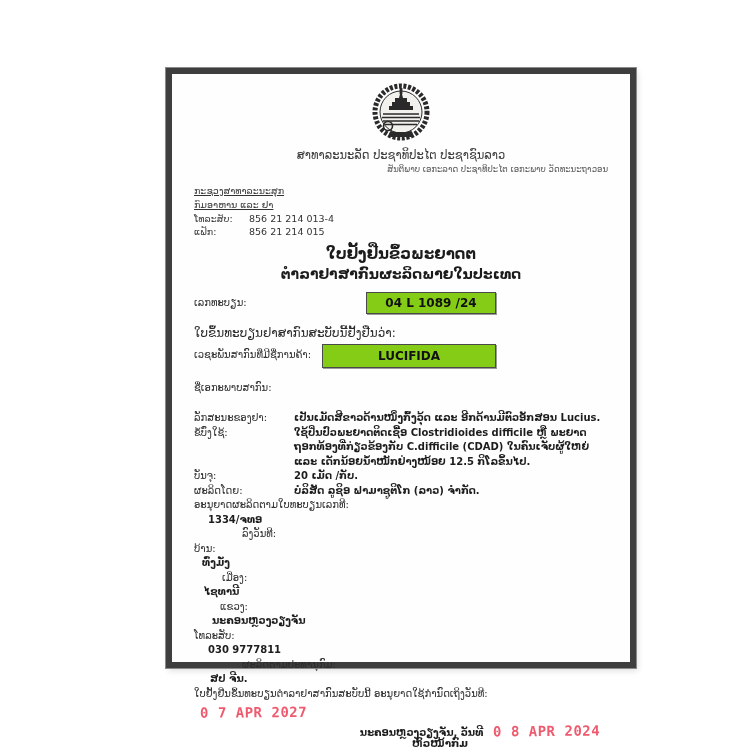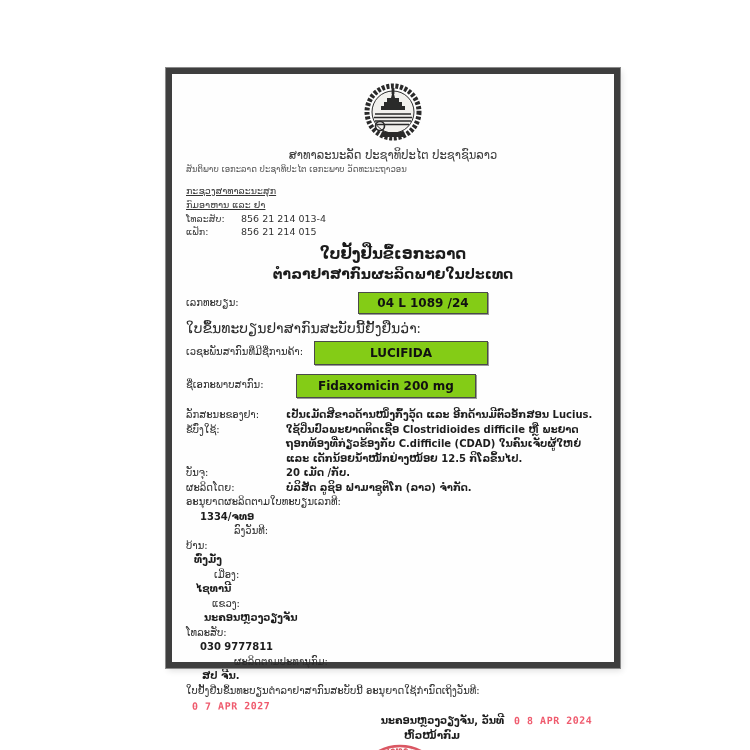--- a/index.html
+++ b/index.html
@@ -2,56 +2,56 @@
 <html><head>
 <meta charset="utf-8">
 <style>
   html,body{margin:0;padding:0;background:#ffffff;}
   body{width:750px;height:750px;position:relative;overflow:hidden;
        font-family:"DejaVu Sans","Liberation Sans",sans-serif;color:#2b2b2b;}
   .certificate{
     position:absolute;left:166px;top:68px;width:414px;height:588px;
     background:#fefefe;border:6px solid #3e3e3e;outline:1px solid #8a8a8a;
     box-shadow:2px 3px 6px rgba(0,0,0,0.12);
-    padding:0 14px;box-sizing:content-box;
+    padding:0 22px;box-sizing:content-box;
   }
   .emblem-wrap{text-align:center;margin-top:8px;}
   .country-line{text-align:center;font-size:11.5px;color:#3a3a3a;margin-top:2px;font-weight:500;}
-  .motto-line{text-align:left;font-size:8.5px;color:#555;margin-top:2px;}
+  .motto-line{text-align:right;font-size:8.5px;color:#555;margin-top:2px;}
   .contact-block{margin-top:10px;font-size:9.5px;line-height:1.45;color:#333;}
   .underlined{text-decoration:underline;}
   .tel-row span.lbl{display:inline-block;min-width:52px;}
   .title-block{text-align:center;margin-top:6px;font-weight:bold;color:#1c1c1c;}
   .title-line1{font-size:15px;}
   .title-line2{font-size:14px;margin-top:3px;}
   .row{position:relative;font-size:10px;}
   .regnum-row{margin-top:10px;height:22px;}
   .regnum-row .label{position:absolute;left:0;top:5px;}
   .value-box{
     background:#84cc16;border:1.2px solid #4a4a4a;box-shadow:1px 1px 0 #9a9a9a;
     font-weight:bold;font-size:12px;color:#111;text-align:center;
     display:flex;align-items:center;justify-content:center;
   }
   .regnum-box{position:absolute;left:172px;top:0;width:128px;height:20px;}
-  .certifies-line{margin-top:6px;font-size:14px;font-family:Liberation Serif, serif;}
+  .certifies-line{margin-top:12px;font-size:12px;}
   .trade-row{margin-top:4px;height:24px;}
   .trade-row .label{position:absolute;left:0;top:5px;}
   .trade-box{position:absolute;left:128px;top:0;width:172px;height:22px;}
   .inn-row{margin-top:9px;height:24px;}
   .inn-row .label{position:absolute;left:0;top:5px;}
   .inn-box{position:absolute;left:110px;top:0;width:178px;height:22px;}
   .details{margin-top:10px;font-size:10px;}
   .detail-row{display:flex;line-height:1.45;}
   .detail-row .label{flex:0 0 100px;}
   .detail-row .value{flex:1;font-weight:bold;color:#1d1d1d;}
   .inline-row{display:flex;font-size:10px;line-height:1.45;flex-direction:column;}
   .inline-row .b{font-weight:bold;color:#1d1d1d;}
   .red-stamp-date{
     color:#ef5b6e;font-family:"DejaVu Sans Mono","Liberation Mono",monospace;
-    font-weight:bold;font-size:10px;letter-spacing:0.5px;white-space:nowrap;
+    font-weight:bold;font-size:14px;letter-spacing:0.5px;white-space:nowrap;
     display:inline-block;transform:rotate(-0.5deg);
   }
   .signing-area{position:relative;height:160px;margin-top:2px;}
   .place-date{position:absolute;right:8px;top:0;font-weight:bold;font-size:10px;color:#1d1d1d;}
   .position-title{position:absolute;left:218px;top:14px;font-weight:bold;font-size:10.5px;color:#1d1d1d;}
   .stamp-wrap{position:absolute;left:158px;top:22px;}
   .signature-wrap{position:absolute;left:200px;top:60px;}
   .signer-name{position:absolute;left:218px;top:124px;color:#e43d52;font-weight:normal;font-size:11px;white-space:nowrap;}
 </style>
 </head>
@@ -79,39 +79,38 @@
   <div class="motto-line">ສັນຕິພາບ ເອກະລາດ ປະຊາທິປະໄຕ ເອກະພາບ ວັດທະນະຖາວອນ</div>
 
   <div class="contact-block">
     <div class="underlined">ກະຊວງສາທາລະນະສຸກ</div>
     <div class="underlined">ກົມອາຫານ ແລະ ຢາ</div>
     <div class="tel-row"><span class="lbl">ໂທລະສັບ:</span> <span>856 21 214 013-4</span></div>
     <div class="tel-row"><span class="lbl">ແຟັກ:</span> <span>856 21 214 015</span></div>
   </div>
 
   <div class="title-block">
-    <div class="title-line1">ໃບຢັ້ງຢືນຂຶ້ເອກະລາດ</div>
+    <div class="title-line1">ໃບຢັ້ງຢືນຂຶ້ວພະຍາດຕ</div>
     <div class="title-line2">ຕຳລາຢາສາກົນຜະລິດພາຍໃນປະເທດ</div>
   </div>
 
   <div class="row regnum-row">
     <span class="label">ເລກທະບຽນ:</span>
     <span class="value-box regnum-box">04 L 1089 /24</span>
   </div>
 
   <div class="certifies-line">ໃບຂຶ້ນທະບຽນຢາສາກົນສະບັບນີ້ຢັ້ງຢືນວ່າ:</div>
 
   <div class="row trade-row">
     <span class="label">ເວຊະພັນສາກົນທີ່ມີຊື່ການຄ້າ:</span>
     <span class="value-box trade-box">LUCIFIDA</span>
   </div>
 
   <div class="row inn-row">
     <span class="label">ຊື່ເອກະພາບສາກົນ:</span>
-    <span class="value-box inn-box">Fidaxomicin 200 mg</span>
   </div>
 
   <div class="details">
     <div class="detail-row">
       <span class="label">ລັກສະນະຂອງຢາ:</span>
       <span class="value">ເປັນເມັດສີຂາວດ້ານໜຶ່ງກົ້ງວຸ້ດ ແລະ ອີກດ້ານມີຕົວອັກສອນ Lucius.</span>
     </div>
     <div class="detail-row">
       <span class="label">ຂໍ້ບົ່ງໃຊ້:</span>
       <span class="value">ໃຊ້ປິ່ນປົວພະຍາດຕິດເຊື້ອ Clostridioides difficile ຫຼື ພະຍາດຖອກທ້ອງທີ່ກ່ຽວຂ້ອງກັບ C.difficile (CDAD) ໃນຄົນເຈັບຜູ້ໃຫຍ່ ແລະ ເດັກນ້ອຍນ້ຳໜັກຢ່າງໜ້ອຍ 12.5 ກິໂລຂຶ້ນໄປ.</span>

